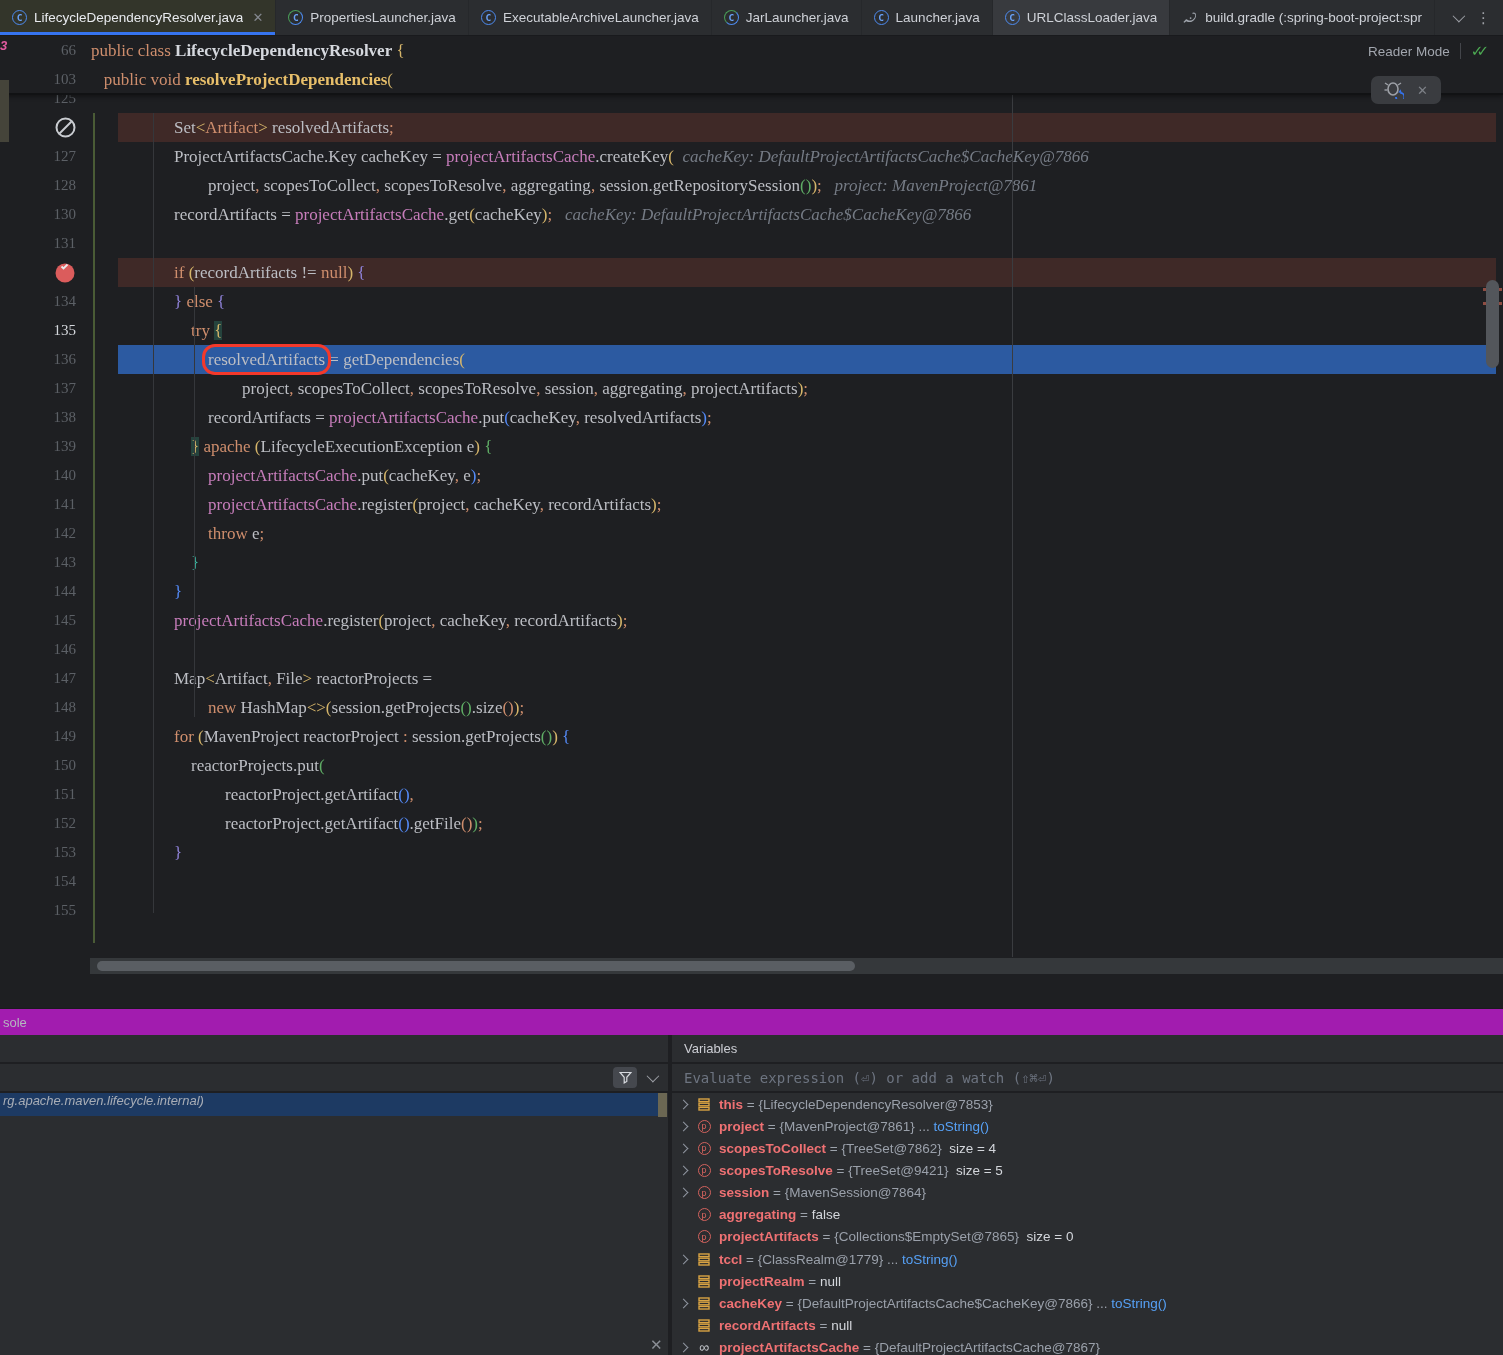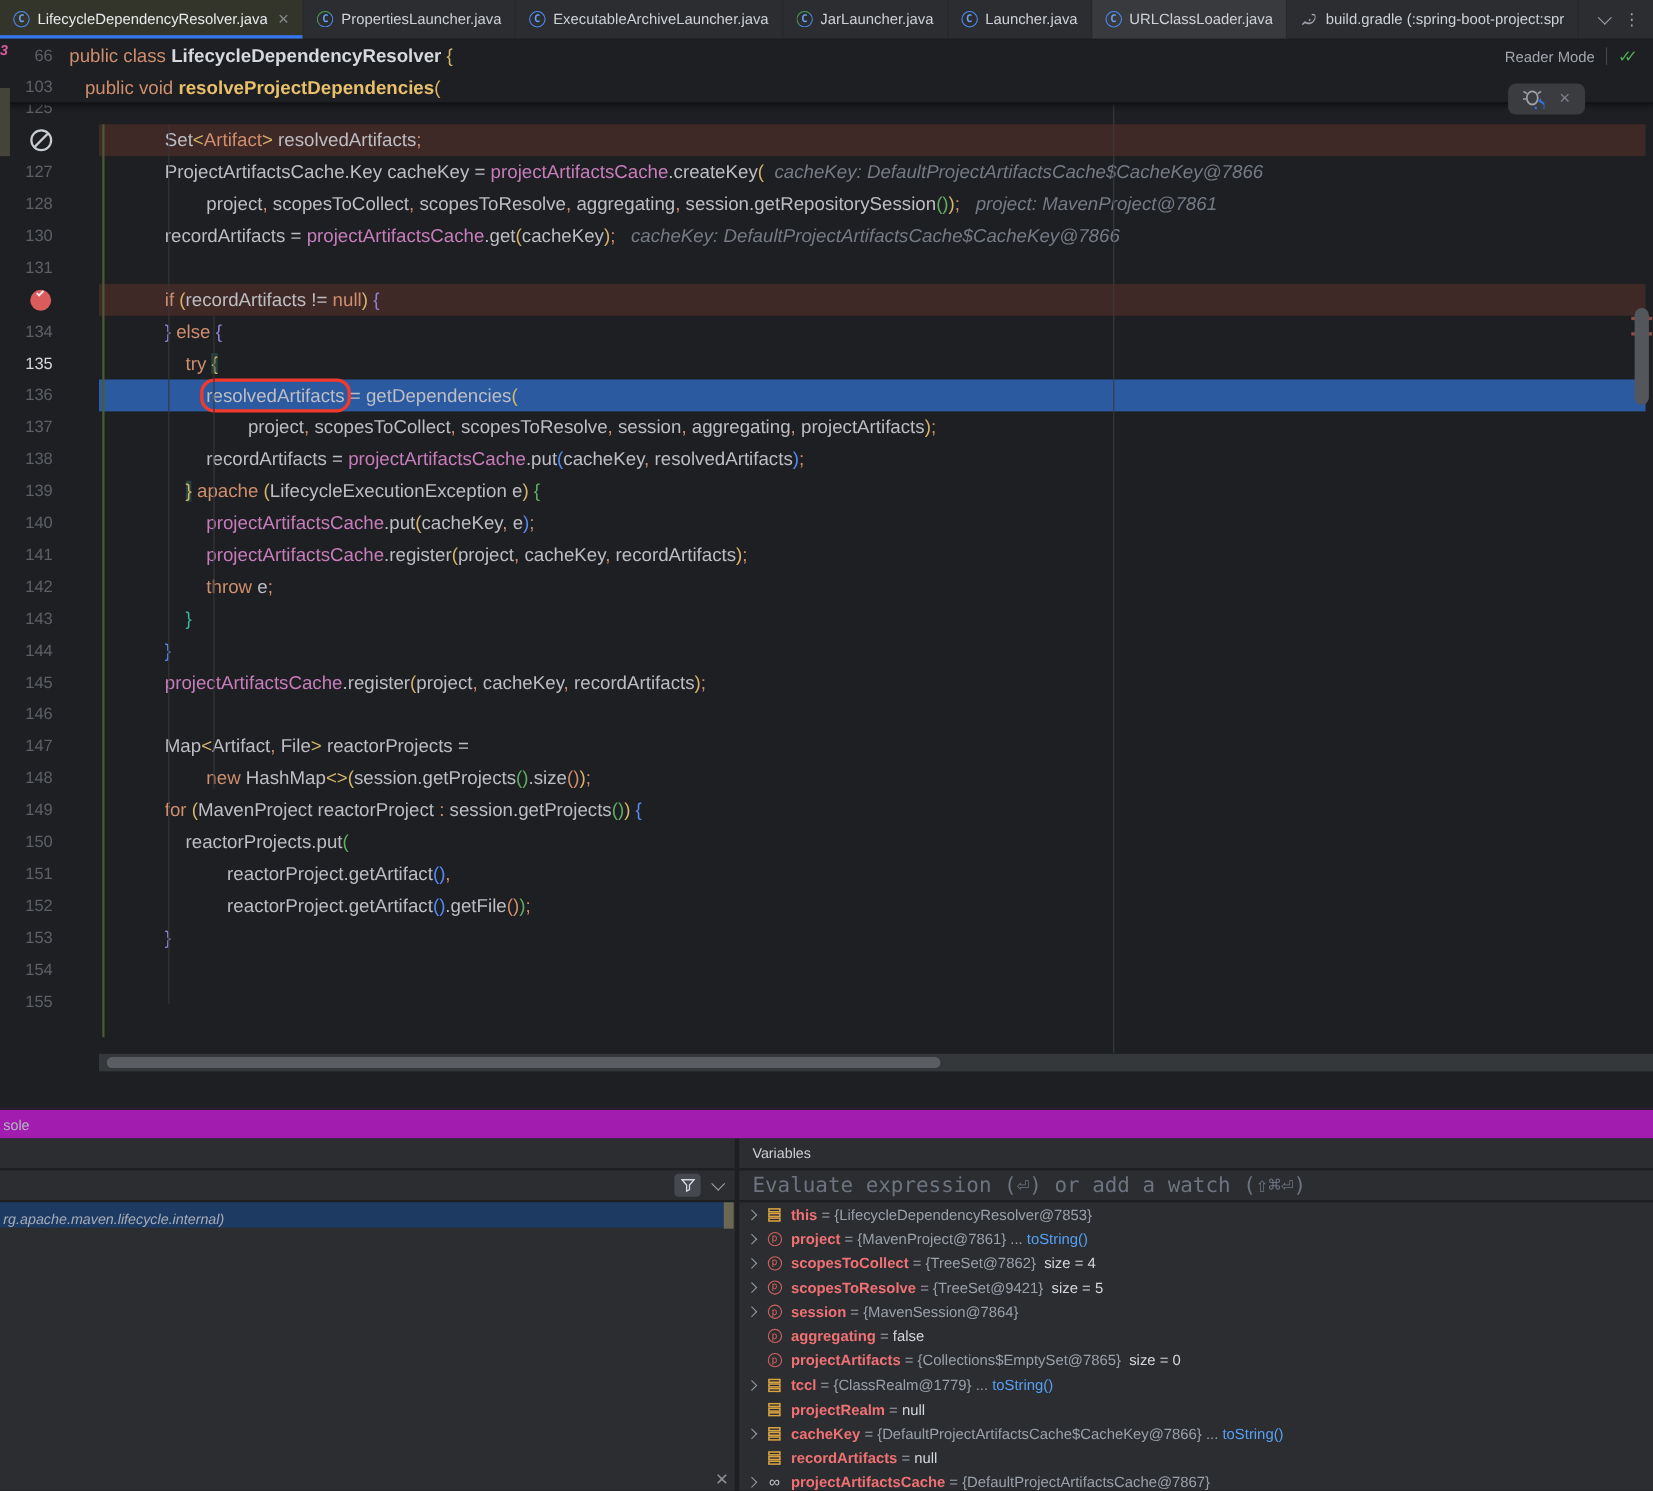--- a/index.html
+++ b/index.html
@@ -13,21 +13,21 @@
   .tab.hover{background:#383a3e;}
   .tab .lbl{overflow:hidden;max-width:238px;}
   .cicon{width:15px;height:15px;border-radius:50%;border:1.6px solid #4d8bf0;color:#6aa1f7;font-size:9.5px;font-weight:bold;display:flex;align-items:center;justify-content:center;flex:0 0 auto;font-family:"DejaVu Sans Mono",monospace;}
   .cicon.run{border-color:#4a9e58 #4d8bf0 #4d8bf0 #4a9e58;}
   .closex{color:#84888f;font-size:13px;margin-left:2px;}
   .tabtools{margin-left:auto;display:flex;align-items:center;gap:14px;padding-right:12px;color:#9da0a6;}
   .chev-down{width:9px;height:9px;border-right:1.6px solid #9da0a6;border-bottom:1.6px solid #9da0a6;transform:rotate(45deg) translateY(-2px);}
   .kebab{font-size:15px;letter-spacing:0;color:#9da0a6;}
   
   #editor{position:absolute;left:0;top:36px;width:1503px;height:942px;background:#1e1f22;overflow:hidden;}
-  .crow{position:relative;height:29px;line-height:29px;font-family:Liberation Sans, sans-serif;font-size:17px;white-space:pre;}
+  .crow{position:relative;height:29px;line-height:29px;font-family:Liberation Serif, serif;font-size:17px;white-space:pre;margin-left:28px;}
   .crow .hlband{position:absolute;left:90px;right:7px;top:0;bottom:0;}
   .hl-red .hlband{background:#3f2927;}
   .hl-exec .hlband{background:#2c5aa1;right:7px;}
   .crow .num{position:absolute;left:0;width:48px;text-align:right;color:#5c6066;font-size:15px;}
   .crow .num.cur{color:#d4d7dc;}
   .crow .codetxt{position:absolute;left:112px;top:0;}
   .crow .gicon{position:absolute;left:26px;top:3px;width:23px;height:23px;}
   #codewrap{position:absolute;left:0;top:48px;width:1503px;}
   
   #sticky{position:absolute;left:0;top:0;width:1503px;height:59px;background:#1e1f22;border-bottom:2px solid #111214;box-shadow:0 2px 4px rgba(0,0,0,.35);}
@@ -65,24 +65,24 @@
   #edge3{position:absolute;left:0;top:2px;width:9px;overflow:hidden;color:#e05a9f;font-size:13px;font-weight:bold;font-style:italic;}
   #edgeolive{position:absolute;left:0;top:44px;width:9px;height:62px;background:#45443a;}
   
   #gapband{position:absolute;left:0;top:978px;width:1503px;height:30px;background:#1e1f22;}
   #dtabrow{position:absolute;left:0;top:1008px;width:1503px;height:27px;background:#a21caf;border-top:1px solid #1a1b1e;color:#b4b8bf;font-size:13px;display:flex;align-items:center;padding-left:3px;}
   #panes{position:absolute;left:0;top:1035px;width:1503px;height:320px;display:flex;}
   #leftpane{width:668px;background:#2b2d30;position:relative;}
   #panediv{width:4px;background:#1e1f22;}
   #rightpane{flex:1;background:#2b2d30;position:relative;}
   .panehdr{height:29px;border-bottom:2px solid #1e1f22;display:flex;align-items:center;padding-left:12px;color:#ccced4;font-size:13px;}
-  .evalrow{height:29px;border-bottom:2px solid #1e1f22;display:flex;align-items:center;padding-left:12px;color:#6d7480;font-size:19px;font-family:"DejaVu Sans Mono",monospace;}
+  .evalrow{height:29px;border-bottom:2px solid #1e1f22;display:flex;align-items:center;padding-left:12px;color:#6d7480;font-size:14px;font-family:"DejaVu Sans Mono",monospace;}
   #lefttools{height:29px;border-bottom:2px solid #1e1f22;display:flex;align-items:center;justify-content:flex-end;gap:10px;padding-right:12px;}
   .funnelbtn{width:24px;height:21px;background:#45484e;border-radius:4px;display:flex;align-items:center;justify-content:center;}
-  #framerow{height:23px;width:660px;background:#1d3a63;color:#a8adb6;font-size:13px;font-style:italic;display:flex;align-items:flex-end;padding-left:3px;position:relative;}
+  #framerow{height:23px;width:660px;background:#1d3a63;color:#a8adb6;font-size:13px;font-style:italic;display:flex;align-items:flex-start;padding-left:3px;position:relative;}
   #framescroll{position:absolute;left:658px;top:58px;width:9px;height:24px;background:#6b6753;}
   #leftclose{position:absolute;left:650px;top:301px;color:#8a8e95;font-size:15px;}
   
   #varrows{position:absolute;left:0;top:58px;right:0;}
   .vrow{height:22.15px;display:flex;align-items:center;font-size:13.5px;white-space:pre;text-align:center;}
   .vrow .slot{width:22px;display:flex;justify-content:center;flex:0 0 auto;}
   .vrow .chv{width:7px;height:7px;border-right:1.6px solid #9096a0;border-top:1.6px solid #9096a0;transform:rotate(45deg);}
   .vrow .iconslot{width:20px;display:flex;justify-content:center;flex:0 0 auto;margin-right:5px;}
   .picon{width:13px;height:13px;border-radius:50%;border:1.4px solid #d2625d;color:#d2625d;font-size:9px;display:flex;align-items:center;justify-content:center;font-family:"DejaVu Sans Mono",monospace;}
   .ficon{color:#c3c6cb;font-size:14px;line-height:13px;}

